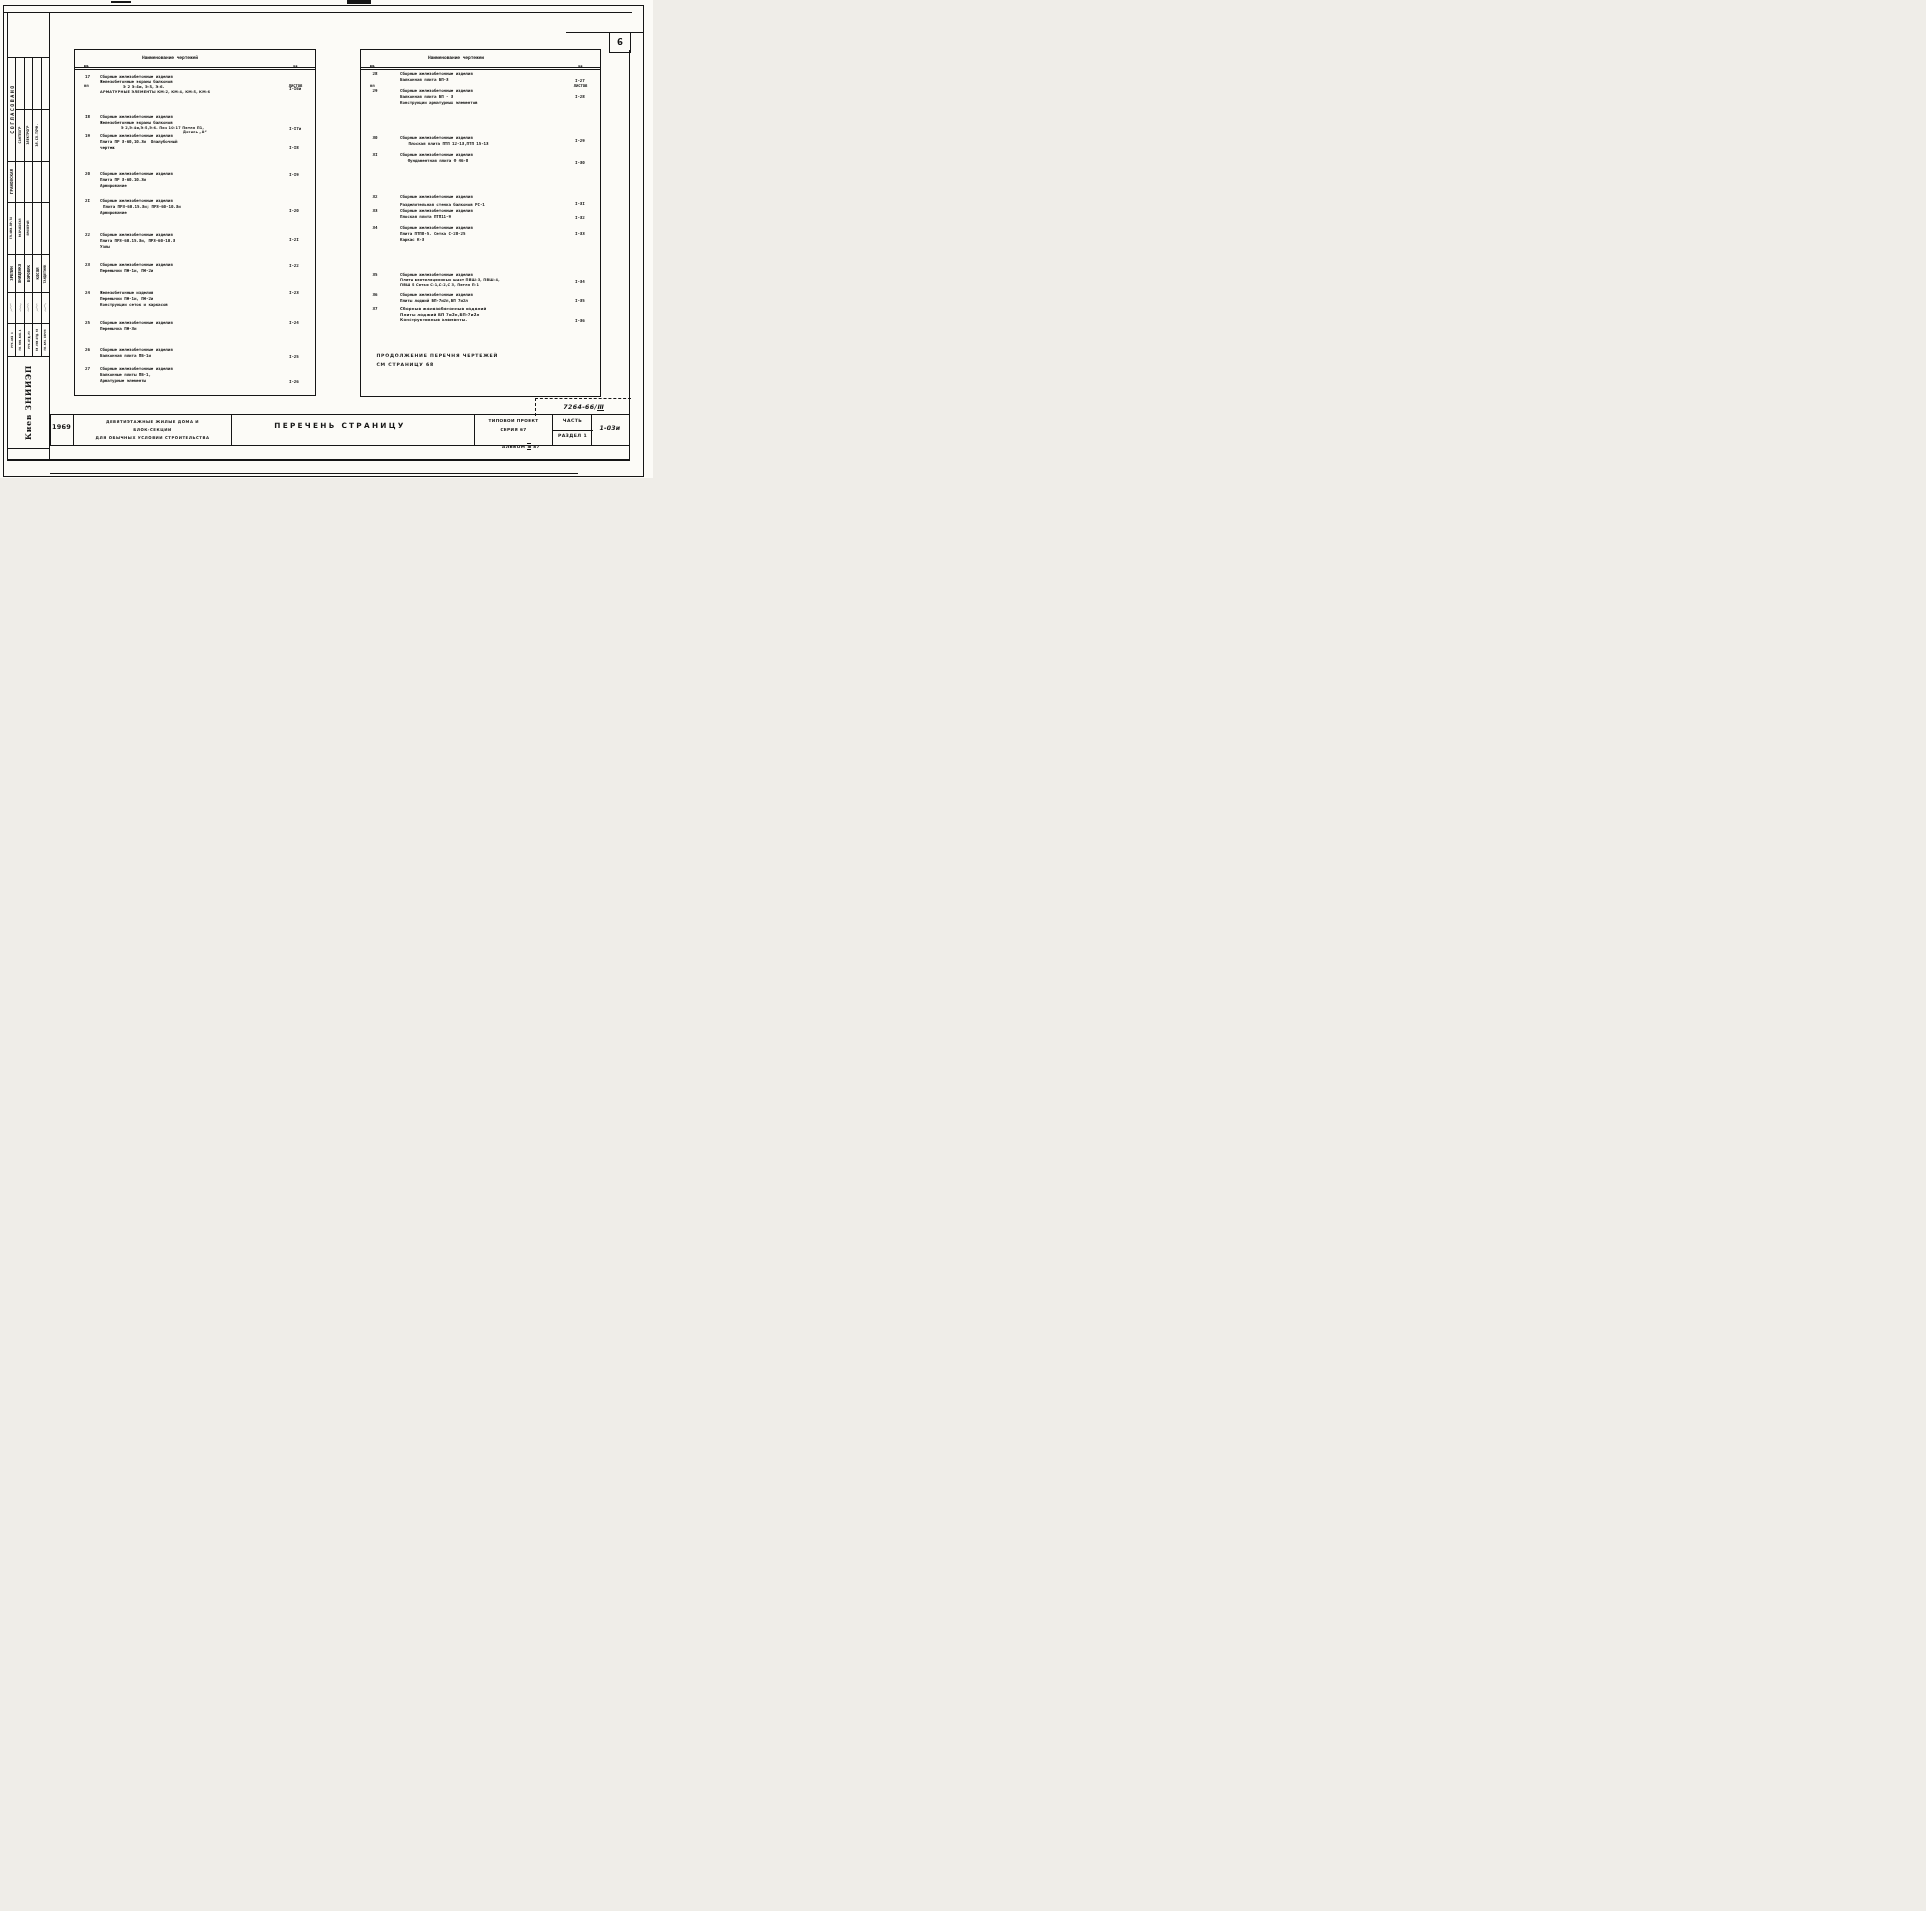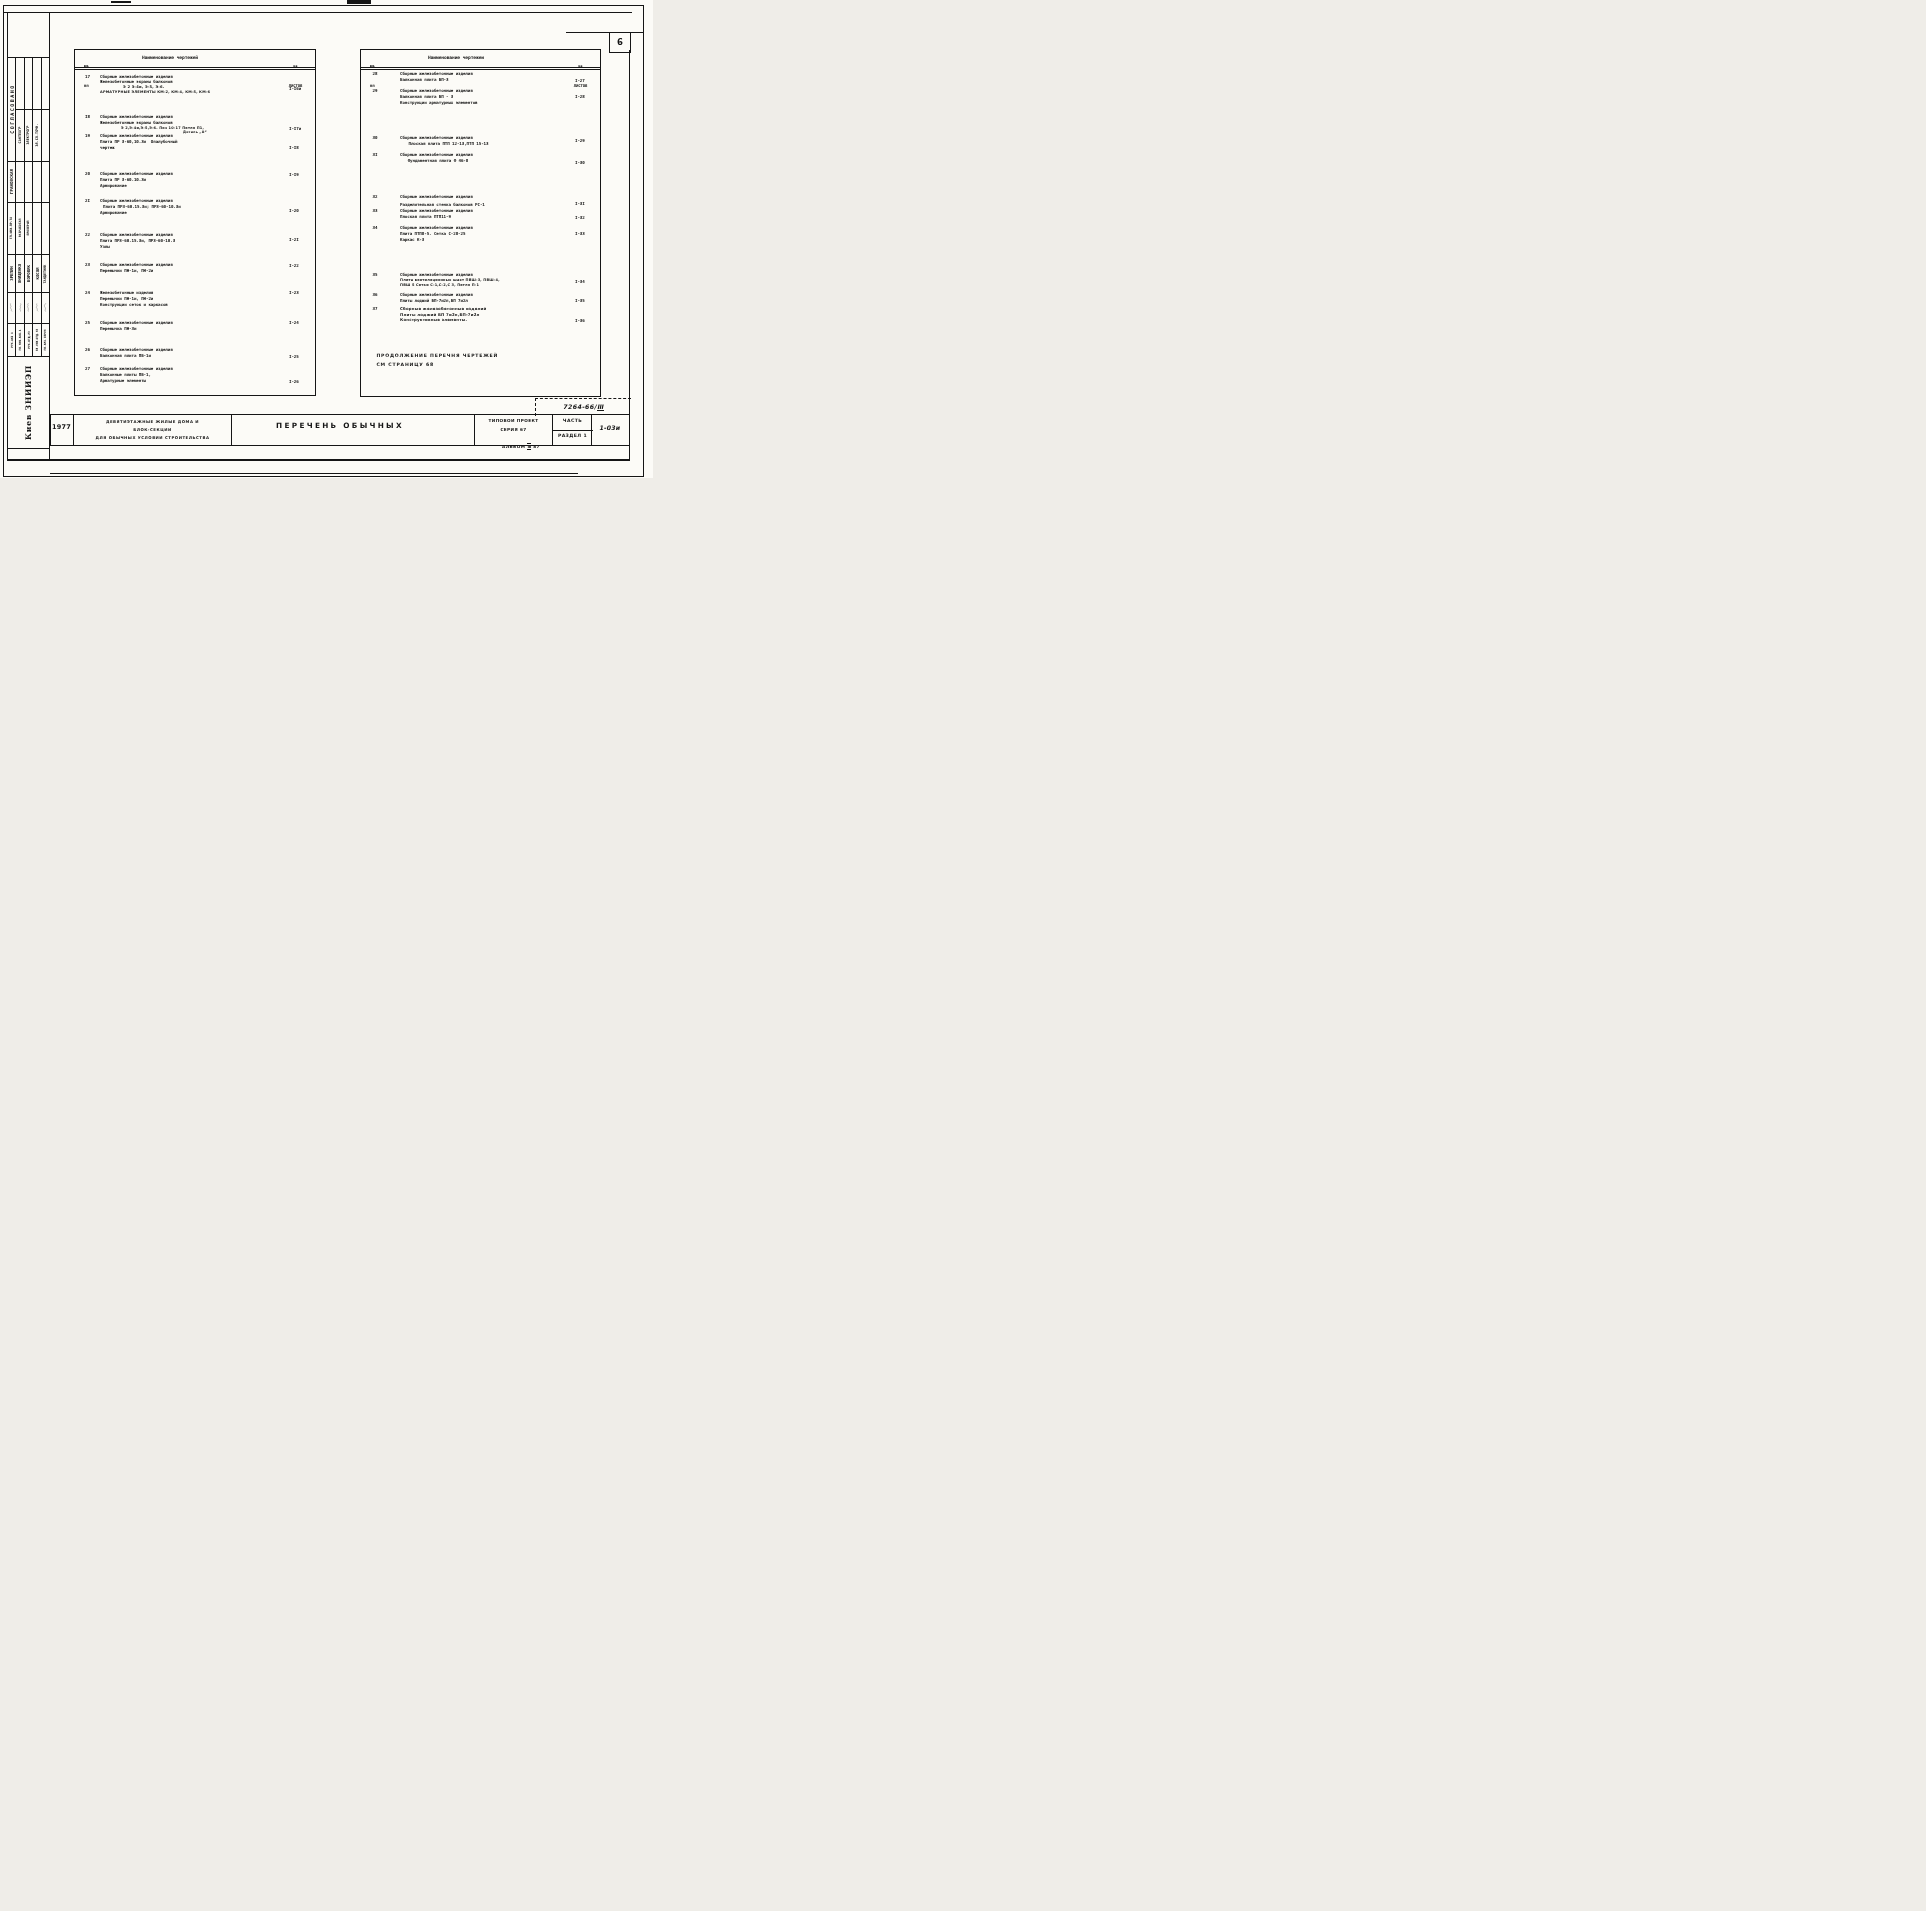--- a/index.html
+++ b/index.html
@@ -402,29 +402,29 @@
   <div class="abs" style="left:50px;top:414px;width:580px;height:30px;border-top:1.2px solid #161616;border-bottom:1.5px solid #161616;">
     <div class="ln" style="left:0;top:0;width:0.8px;height:30px;"></div>
     <div class="ln" style="left:23px;top:0;width:1.2px;height:30px;"></div>
     <div class="ln" style="left:181px;top:0;width:1.2px;height:30px;"></div>
     <div class="ln" style="left:424px;top:0;width:1.2px;height:30px;"></div>
     <div class="ln" style="left:502px;top:0;width:1.2px;height:30px;"></div>
     <div class="ln" style="left:541px;top:0;width:1.2px;height:30px;"></div>
     <div class="ln" style="left:579px;top:0;width:0.8px;height:30px;"></div>
     <div class="ln" style="left:502px;top:14.6px;width:41px;height:1.2px;"></div>
 
-    <div class="hcell hand" style="left:0px;top:10px;width:23px;font-size:6.5px;">1977</div>
+    <div class="hcell hand" style="left:0px;top:10px;width:23px;font-size:6.5px;">1969</div>
 
     <div class="hcell" style="left:24px;top:2.7px;width:157px;">
       <div class="hand" style="font-size:3.9px;line-height:8px;letter-spacing:0.5px;">ДЕВЯТИЭТАЖНЫЕ ЖИЛЫЕ ДОМА И</div>
       <div class="hand" style="font-size:3.9px;line-height:8px;letter-spacing:0.5px;">БЛОК-СЕКЦИИ</div>
       <div class="hand" style="font-size:3.9px;line-height:8px;letter-spacing:0.5px;">ДЛЯ ОБЫЧНЫХ УСЛОВИИ СТРОИТЕЛЬСТВА</div>
     </div>
 
-    <div class="hcell hand" style="left:182px;top:8.5px;width:216px;font-size:7.3px;letter-spacing:2.3px;">ПЕРЕЧЕНЬ ОБЫЧНЫХ</div>
+    <div class="hcell hand" style="left:182px;top:8.5px;width:216px;font-size:7.3px;letter-spacing:2.3px;">ПЕРЕЧЕНЬ СТРАНИЦУ</div>
 
     <div class="hcell" style="left:425px;top:2.3px;width:77px;">
       <div class="hand" style="font-size:4.2px;line-height:8.5px;letter-spacing:0.4px;">ТИПОВОИ ПРОЕКТ</div>
       <div class="hand" style="font-size:4.2px;line-height:8.5px;letter-spacing:0.4px;">СЕРИЯ 67</div>
       <div class="hand" style="font-size:4.2px;line-height:8.5px;letter-spacing:0.4px;">
         <span>АЛЬБОМ</span>&nbsp;<span class="rn">III</span>&nbsp;<span>87</span>
       </div>
     </div>
 
     <div class="hcell hand" style="left:503px;top:3.9px;width:39px;font-size:4.6px;letter-spacing:0.4px;">ЧАСТЬ</div>

